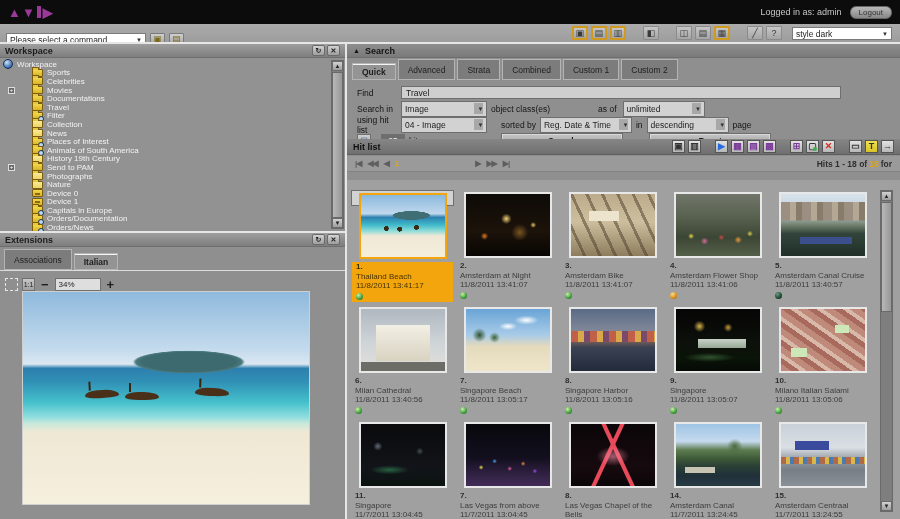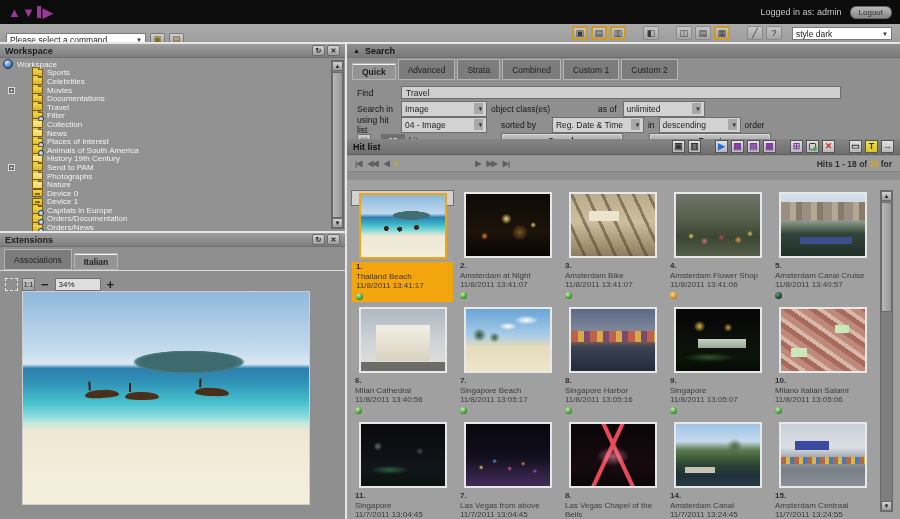--- a/index.html
+++ b/index.html
@@ -471,30 +471,30 @@
         <span class="arr">▼</span>
       </div>
     </div>
     <div class="srow r3">
       <span class="lbl1">using hit list</span>
       <div class="fake-select sel w86">
         <span>04 - Image</span>
         <span class="arr">▼</span>
       </div>
       <span style="margin-left:14px">sorted by</span>
-      <div class="fake-select sel w92" style="margin-left:16px">
+      <div class="fake-select sel w92" style="margin-left:4px">
         <span>Reg. Date &amp; Time</span>
         <span class="arr">▼</span>
       </div>
       <span style="margin-left:4px">in</span>
       <div class="fake-select sel w82" style="margin-left:4px">
         <span>descending</span>
         <span class="arr">▼</span>
       </div>
-      <span style="margin-left:4px">order</span>
+      <span style="margin-left:4px">page</span>
     </div>
     <div class="srow r4">
       <span class="disk-btn">▣</span>
       <input class="s-input pp-input" style="margin-left: 10px;" value="25">
       <span style="margin-left:4px">hits per page</span>
       <span class="form-btn" style="margin-left:44px">Search</span>
       <span class="form-btn" style="margin-left:28px">Reset</span>
     </div>
 
     <div class="hitbar">

